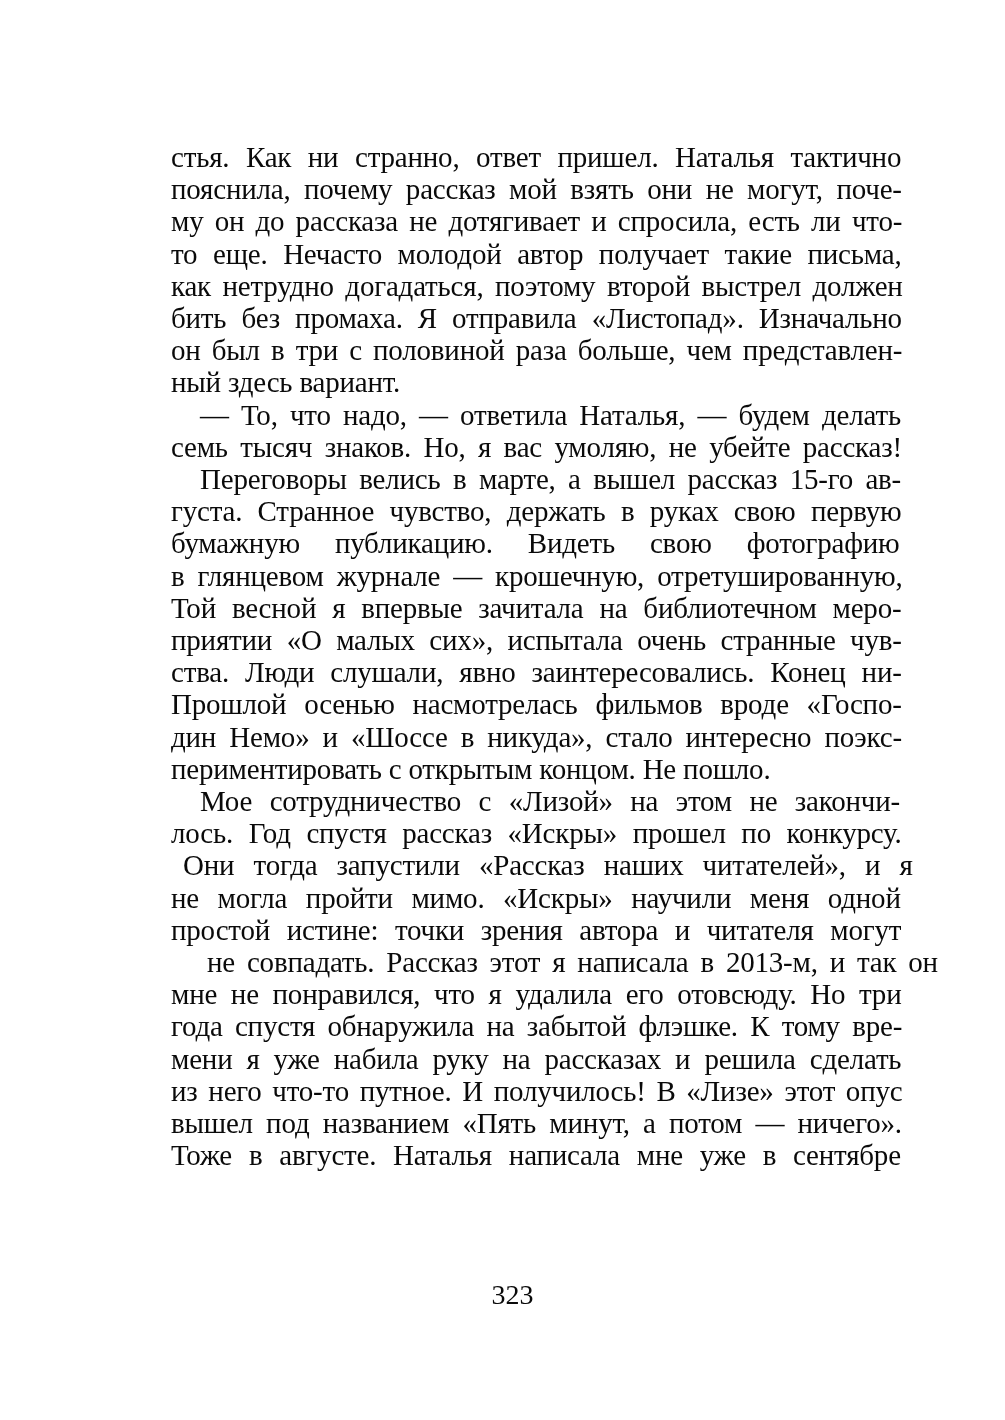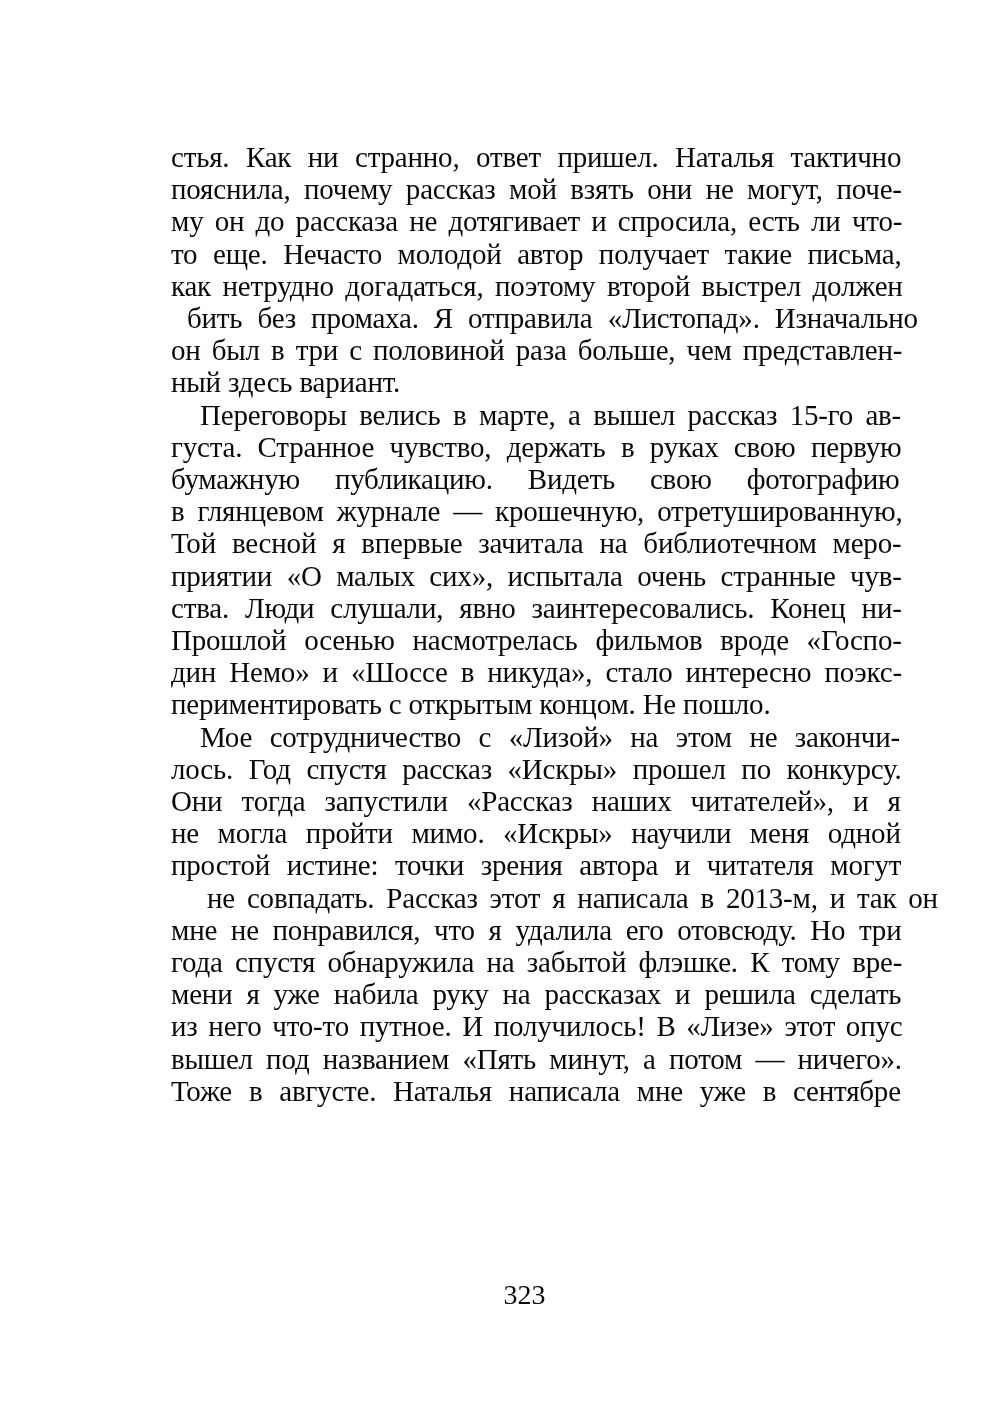--- a/index.html
+++ b/index.html
@@ -24,60 +24,64 @@
     letter-spacing: -0.2px;
   }
   .paragraph {  }
   .line {
     white-space: nowrap;
     overflow: visible;
   }
   .line.indent { padding-left: 29px; }
   .page-number {
     position: absolute;
-    left: 171px;
+    left: 159px;
     top: 1279px;
     width: 707px;
     text-align: center;
     font-size: 28px;
     line-height: 32px;
     letter-spacing: 0;
   }
 </style>
 </head>
 <body>
 
 <div class="page" style="background: rgb(255, 255, 255); color: rgb(10, 10, 10);">
   <div class="text-block">
       <div class="paragraph">
         <div class="line" style="word-spacing: 9.50446px;"><span>стья. Как ни странно, ответ пришел. Наталья тактично</span></div>
         <div class="line" style="word-spacing: 6.44336px;"><span>пояснила, почему рассказ мой взять они не могут, поче-</span></div>
         <div class="line" style="word-spacing: 4.17188px;"><span>му он до рассказа не дотягивает и спросила, есть ли что-</span></div>
         <div class="line" style="word-spacing: 8.5558px; text-align: right;"><span>то еще. Нечасто молодой автор получает такие письма,</span></div>
         <div class="line" style="word-spacing: 4.4375px;"><span>как нетрудно догадаться, поэтому второй выстрел должен</span></div>
-        <div class="line" style="word-spacing: 8.07292px; margin-left: 16px;"><span>бить без промаха. Я отправила «Листопад». Изначально</span></div>
+        <div class="line" style="word-spacing: 8.07292px;"><span>бить без промаха. Я отправила «Листопад». Изначально</span></div>
         <div class="line" style="word-spacing: 4.08507px;"><span>он был в три с половиной раза больше, чем представлен-</span></div>
         <div class="line no-fill"><span>ный здесь вариант.</span></div>
+      </div>
+      <div class="paragraph">
+        <div class="line indent" style="word-spacing: 5.16146px;"><span>— То, что надо, — ответила Наталья, — будем делать</span></div>
+        <div class="line" style="word-spacing: 5.35243px;"><span>семь тысяч знаков. Но, я вас умоляю, не убейте рассказ!</span></div>
       </div>
       <div class="paragraph">
         <div class="line indent" style="word-spacing: 5.39062px;"><span>Переговоры велись в марте, а вышел рассказ 15-го ав-</span></div>
         <div class="line" style="word-spacing: 8.34821px;"><span>густа. Странное чувство, держать в руках свою первую</span></div>
         <div class="line" style="word-spacing: 27.9141px;"><span>бумажную публикацию. Видеть свою фотографию</span></div>
         <div class="line" style="word-spacing: 5.95px;"><span>в глянцевом журнале — крошечную, отретушированную,</span></div>
         <div class="line" style="word-spacing: 8.87277px;"><span>Той весной я впервые зачитала на библиотечном меро-</span></div>
         <div class="line" style="word-spacing: 7.40625px;"><span>приятии «О малых сих», испытала очень странные чув-</span></div>
         <div class="line" style="word-spacing: 8.95573px;"><span>ства. Люди слушали, явно заинтересовались. Конец ни-</span></div>
         <div class="line" style="word-spacing: 10.7281px;"><span>Прошлой осенью насмотрелась фильмов вроде «Госпо-</span></div>
         <div class="line" style="word-spacing: 6.01562px;"><span>дин Немо» и «Шоссе в никуда», стало интересно поэкс-</span></div>
         <div class="line no-fill"><span>периментировать с открытым концом. Не пошло.</span></div>
       </div>
       <div class="paragraph">
         <div class="line indent" style="word-spacing: 10.3973px;"><span>Мое сотрудничество с «Лизой» на этом не закончи-</span></div>
         <div class="line" style="word-spacing: 8.60045px;"><span>лось. Год спустя рассказ «Искры» прошел по конкурсу.</span></div>
-        <div class="line" style="word-spacing: 12.1027px;"><span>Они тогда запустили «Рассказ наших читателей», и я</span></div>
+        <div class="line" style="word-spacing: 12.1027px; margin-left: 12px;"><span>Они тогда запустили «Рассказ наших читателей», и я</span></div>
         <div class="line" style="word-spacing: 11.5558px;"><span>не могла пройти мимо. «Искры» научили меня одной</span></div>
         <div class="line" style="word-spacing: 9.56027px;"><span>простой истине: точки зрения автора и читателя могут</span></div>
         <div class="line" style="word-spacing: 4.89062px; margin-left: 36px;"><span>не совпадать. Рассказ этот я написала в 2013-м, и так он</span></div>
         <div class="line" style="word-spacing: 6.65625px;"><span>мне не понравился, что я удалила его отовсюду. Но три</span></div>
         <div class="line" style="word-spacing: 5.23242px;"><span>года спустя обнаружила на забытой флэшке. К тому вре-</span></div>
         <div class="line" style="word-spacing: 6.94965px;"><span>мени я уже набила руку на рассказах и решила сделать</span></div>
         <div class="line" style="word-spacing: 3.69618px;"><span>из него что-то путное. И получилось! В «Лизе» этот опус</span></div>
         <div class="line" style="word-spacing: 6.20312px;"><span>вышел под названием «Пять минут, а потом — ничего».</span></div>
         <div class="line" style="word-spacing: 9.80078px;"><span>Тоже в августе. Наталья написала мне уже в сентябре</span></div>
       </div>

